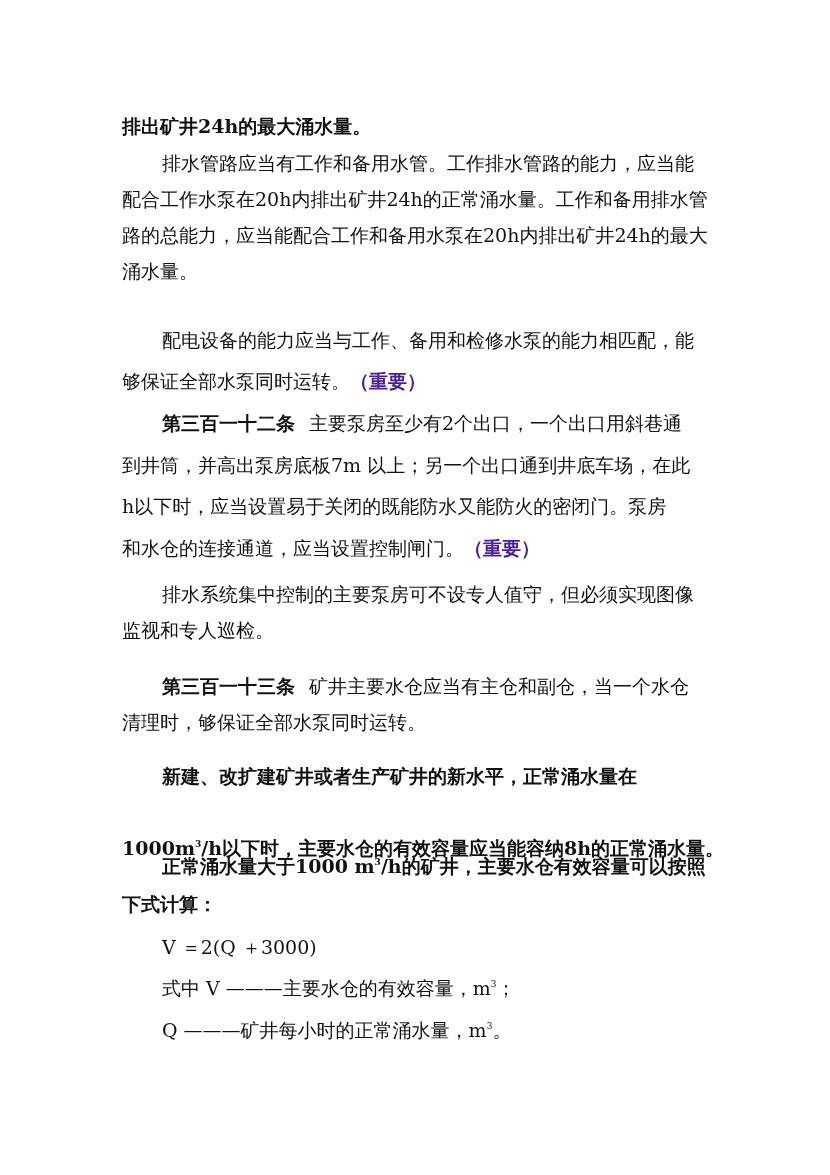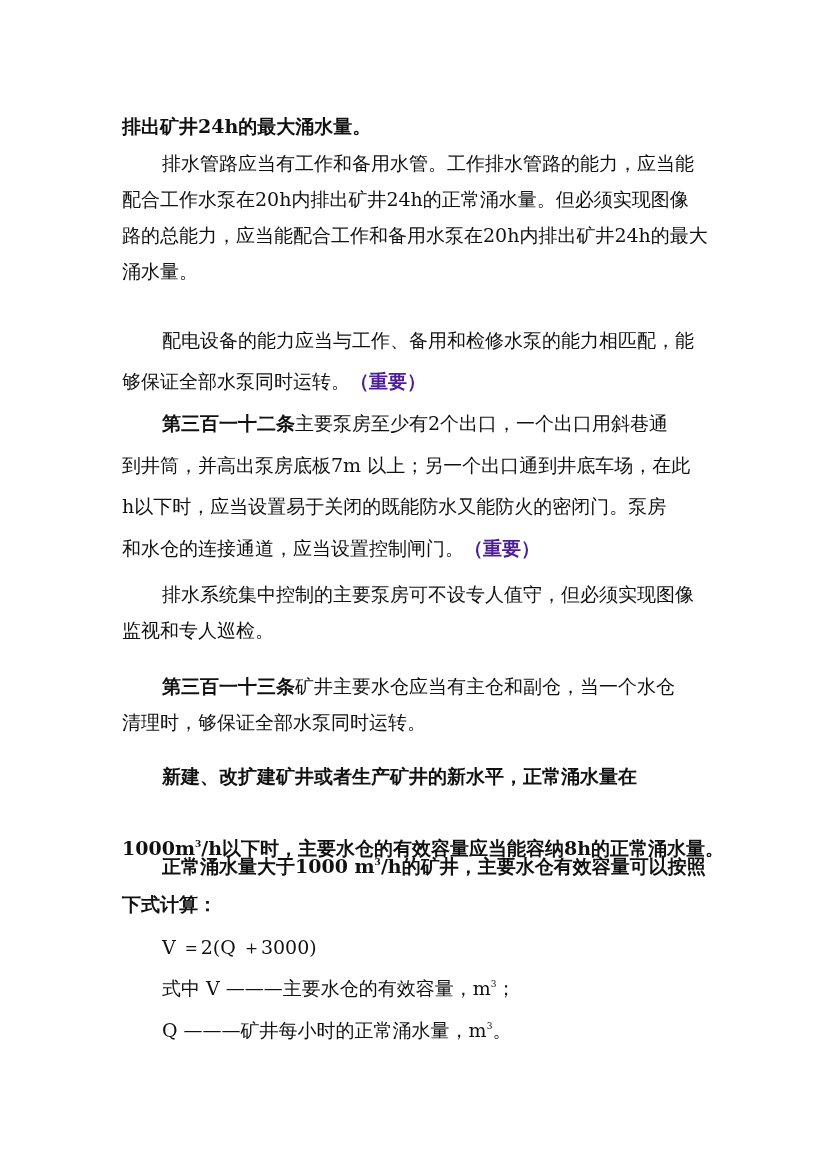--- a/index.html
+++ b/index.html
@@ -3,30 +3,30 @@
 <meta charset="utf-8">
 <style>
   html, body { margin: 0; padding: 0; background: #ffffff; }
   body { width: 830px; height: 1175px; position: relative; overflow: hidden;
          font-family: "DejaVu Serif", "Liberation Serif", serif; color: #111; }
   .line { position: absolute; left: 122px; white-space: nowrap; font-size: 19px; line-height: 24px; }
   .ind { left: 162px; }
   .b { font-weight: bold; }
   .red { color: #4c1d95; font-weight: bold; }
   sup { font-size: 9px; vertical-align: 8px; }
-  .heading { font-weight: bold; }
+  .heading { font-weight: bold; margin-right: 14px; }
 </style>
 </head>
 <body>
 
 <div>
   <div class="line b" style="top:114px">排出矿井24h的最大涌水量。</div>
 
   <div class="line ind" style="top:151px">排水管路应当有工作和备用水管。工作排水管路的能力，应当能</div>
-  <div class="line" style="top:187px">配合工作水泵在20h内排出矿井24h的正常涌水量。但必须实现图像</div>
+  <div class="line" style="top:187px">配合工作水泵在20h内排出矿井24h的正常涌水量。工作和备用排水管</div>
   <div class="line" style="top:223px">路的总能力，应当能配合工作和备用水泵在20h内排出矿井24h的最大</div>
   <div class="line" style="top:259px">涌水量。</div>
 
   <div class="line ind" style="top:328px">配电设备的能力应当与工作、备用和检修水泵的能力相匹配，能</div>
   <div class="line" style="top:369px">
     <span>够保证全部水泵同时运转。</span><span class="red">（重要）</span>
   </div>
 
   <div class="line ind" style="top:411px">
     <span class="heading">第三百一十二条</span><span>主要泵房至少有2个出口，一个出口用斜巷通</span>

